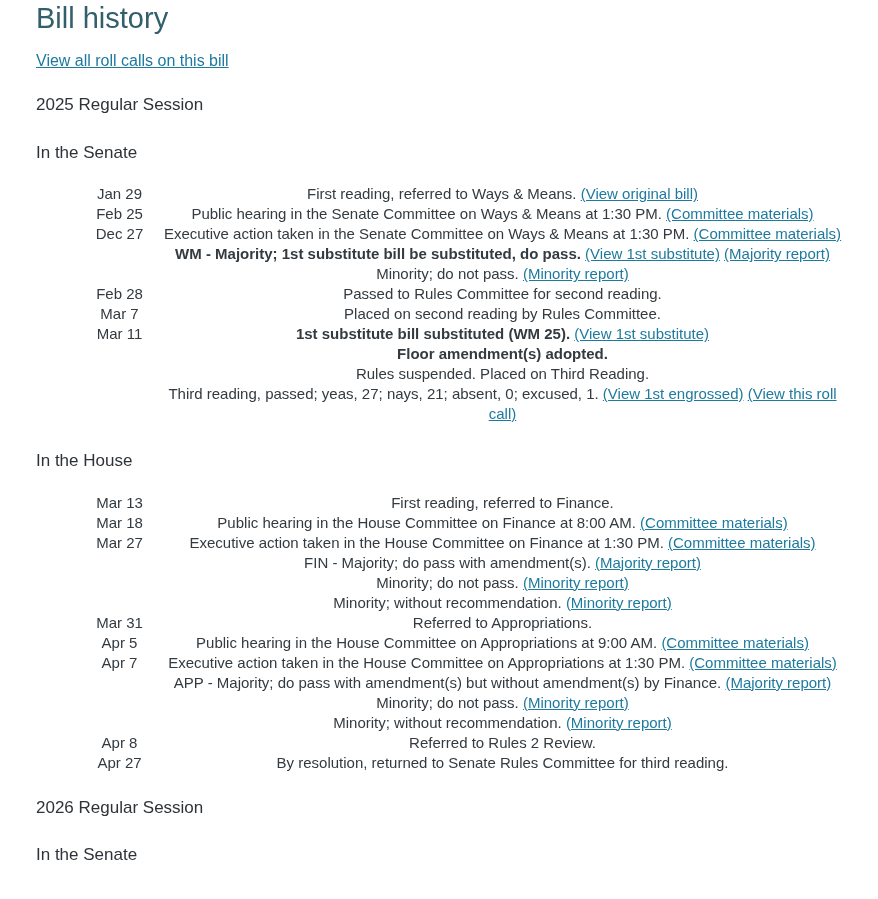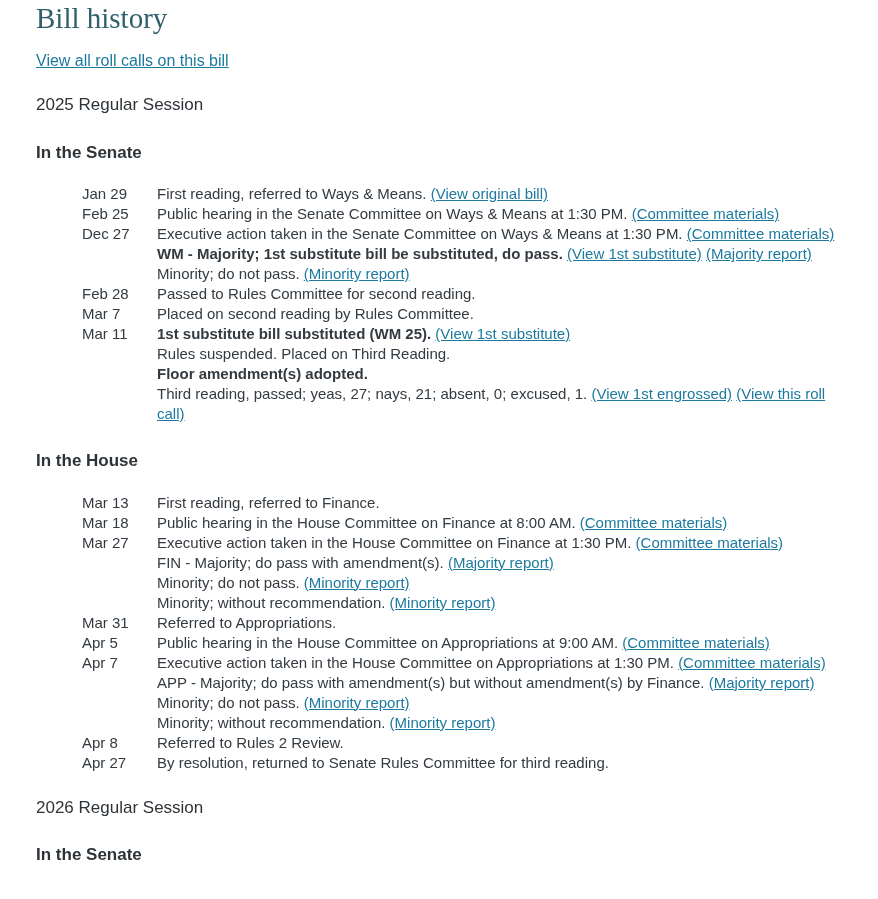--- a/index.html
+++ b/index.html
@@ -12,21 +12,21 @@
   *{box-sizing:border-box;}
   html,body{margin:0;padding:0;}
   body{
     background:var(--bg-color);
     color:var(--body-color);
     font-family:"Liberation Sans", sans-serif;
     width:878px;
   }
   main{padding:2px 30px 30px 36px;}
   h1{
-    font-family:Liberation Serif, serif;
+    font-family:Liberation Sans, sans-serif;
     font-size:29px;
     font-weight:400;
     color:var(--title-color);
     margin:0 0 17px 0;
     line-height:1.15;
   }
   .roll-calls-link{
     display:inline-block;
     font-size:16px;
     color:var(--link-color);
@@ -35,30 +35,31 @@
   }
   .session-heading{
     font-size:17px;
     font-weight:400;
     color:var(--heading-color);
     margin:25px 0 0 0;
     line-height:1.2;
   }
   .chamber-heading{
     font-size:17px;
-    font-weight:700;
+    font-weight:400;
     color:var(--heading-color);
     margin:27px 0 0 0;
     line-height:1.2;
   }
   .rows{margin:21px 0 0 46px;}
   .history-line{
     display:flex;
     font-size:15px;
     line-height:20px;
+    text-align:center;
   }
   .date-cell{
     flex:0 0 75px;
     width:75px;
   }
   .action-cell{flex:1;}
   .action-text.bold{font-weight:700;}
   .action-link{
     color:var(--link-color);
     text-decoration:underline;
@@ -113,26 +114,26 @@
     <span class="action-cell"><span class="action-text">Placed on second reading by Rules Committee.</span></span>
   </div>
 
   <div class="history-line">
     <span class="date-cell">Mar 11</span>
     <span class="action-cell"><span class="action-text bold">1st substitute bill substituted (WM 25).</span> <a class="action-link" href="#">(View 1st substitute)</a></span>
   </div>
 
   <div class="history-line">
     <span class="date-cell"></span>
+    <span class="action-cell"><span class="action-text bold">Floor amendment(s) adopted.</span></span>
+  </div>
+
+  <div class="history-line">
+    <span class="date-cell"></span>
     <span class="action-cell"><span class="action-text">Rules suspended. Placed on Third Reading.</span></span>
-  </div>
-
-  <div class="history-line">
-    <span class="date-cell"></span>
-    <span class="action-cell"><span class="action-text bold">Floor amendment(s) adopted.</span></span>
   </div>
 
   <div class="history-line">
     <span class="date-cell"></span>
     <span class="action-cell"><span class="action-text">Third reading, passed; yeas, 27; nays, 21; absent, 0; excused, 1.</span> <a class="action-link" href="#">(View 1st engrossed)</a> <a class="action-link" href="#">(View this roll call)</a></span>
   </div>
 </div>
   </div>
 
   <div class="chamber">

